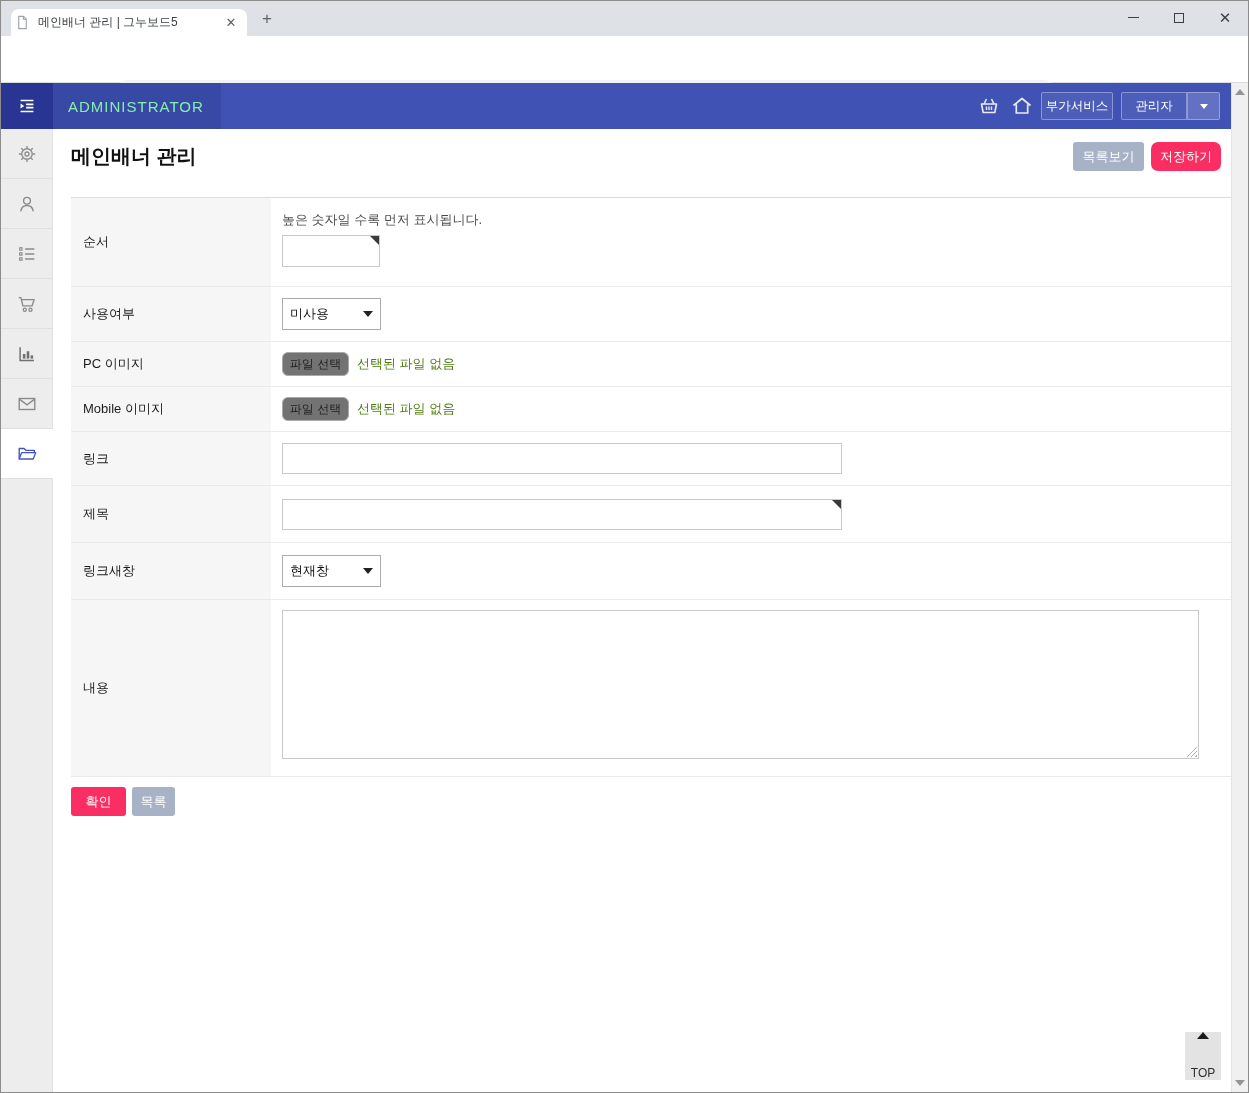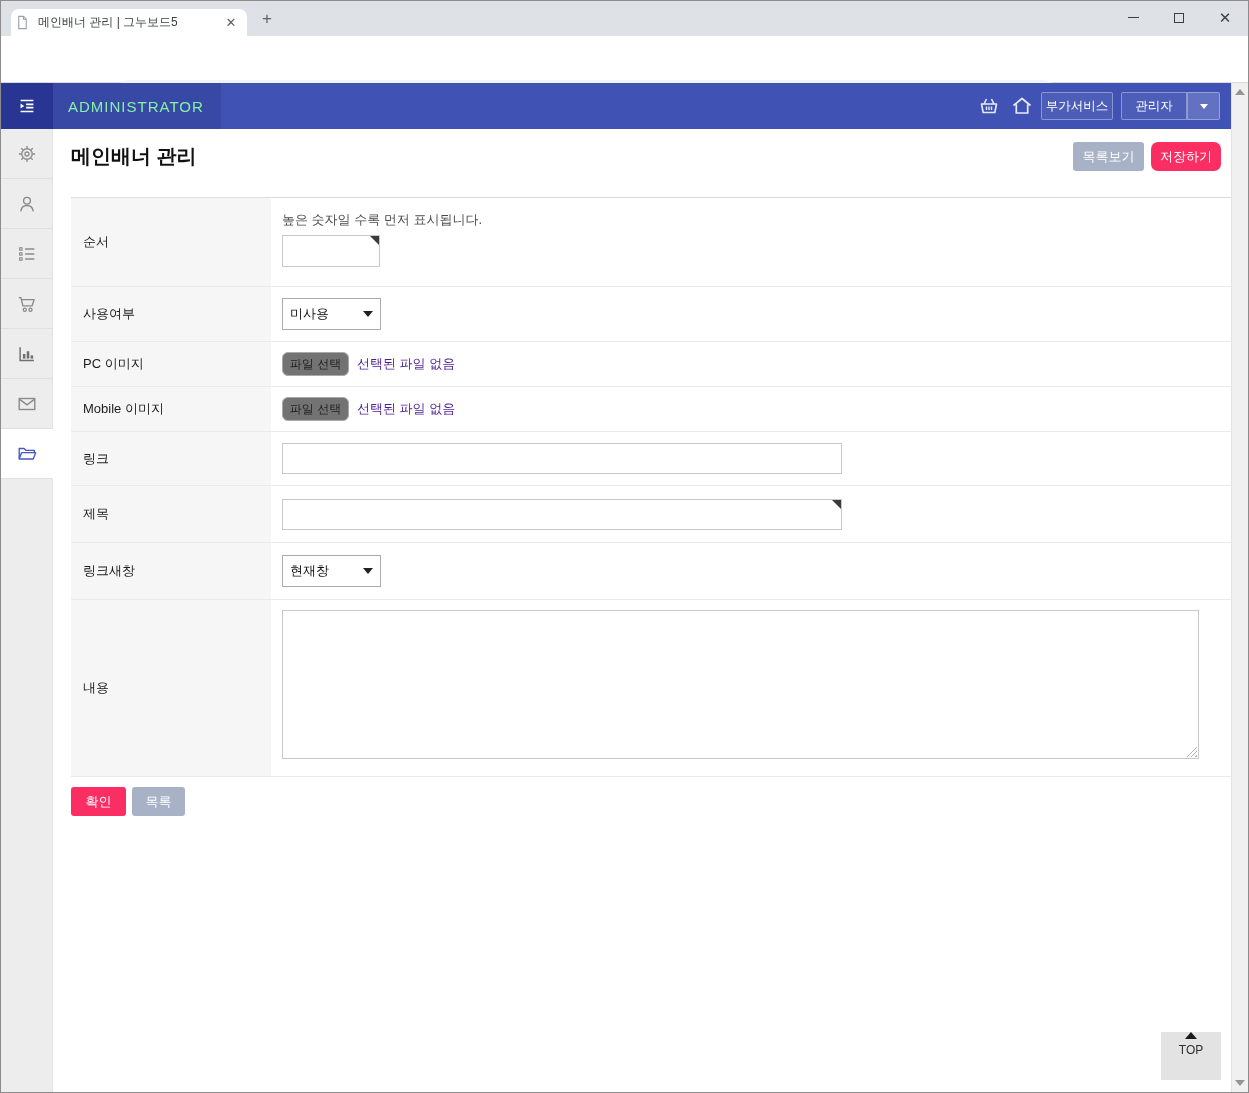--- a/index.html
+++ b/index.html
@@ -63,31 +63,31 @@
   .fcell { flex:1; padding-left:11px; position:relative; }
   .h-order{height:89px;} .h-use{height:55px;} .h-file{height:45px;} .h-title{height:57px;} .h-link{height:54px;} .h-target{height:57px;} .h-content{height:177px;}
   .help { font-size:13px; color:#4a4a4a; padding-top:13px; }
   .inpwrap { position:relative; display:inline-block; }
   .inp { border:1px solid #c9c9c9; background:#fff; height:32px; display:block; }
   .req::after { content:""; position:absolute; top:1px; right:1px; width:0; height:0; border-top:9px solid #3a3a3a; border-left:9px solid transparent; }
   .sel { width:99px; height:32px; border:1px solid #ababab; background:#fff; display:flex; align-items:center; font-size:13px; color:#111; padding:0 7px; justify-content:space-between; }
   .sel .caret { width:0; height:0; border-left:5px solid transparent; border-right:5px solid transparent; border-top:6px solid #222; }
   .fileline { display:flex; align-items:center; }
   .filebtn { width:67px; height:24px; background:#737373; border:1px solid #a9a9a9; border-radius:6px; font-size:12px; color:#222; display:flex; align-items:center; justify-content:center; }
-  .filetxt { font-size:13px; color:#4c1d95; margin-left:8px; }
+  .filetxt { font-size:13px; color:#4d7c0f; margin-left:8px; }
   .txt560 { width:560px; height:31px; }
   .tarea { width:917px; height:149px; border:1px solid #c9c9c9; background:#fff; position:relative; }
   .resize-grip { position:absolute; right:1px; bottom:1px; width:11px; height:11px; background:repeating-linear-gradient(135deg, transparent, transparent 2px, #b3b3b3 2px, #b3b3b3 3px); clip-path:polygon(100% 0, 100% 100%, 0 100%); }
 
   .actions { position:absolute; left:18px; top:658px; display:flex;text-align:center; }
   .ac-btn { height:29px; margin-right:6px; }
 
   .footarea { position:absolute; left:0; top:727px; width:100%; bottom:0; background:#fbfbfb; }
   .copyright { text-align:center; padding-top:22px; font-size:13px; color:#8e8e8e; }
-  .topbtn { position:absolute; right:12px; bottom:12px; width:60px; height:48px; background:#e3e3e3; display:flex; flex-direction:column; align-items:center; justify-content:flex-start; color:#2f2f2f; font-size:12px; }
+  .topbtn { position:absolute; right:12px; bottom:12px; width:36px; height:48px; background:#e3e3e3; display:flex; flex-direction:column; align-items:center; justify-content:space-between; color:#2f2f2f; font-size:12px; }
   .topbtn .up { width:0; height:0; border-left:6px solid transparent; border-right:6px solid transparent; border-bottom:7px solid #1c1c1c; margin-bottom:4px; }
 
   
   .pagescroll { position:absolute; right:0; top:82px; width:17px; bottom:0; background:#f0f0f0; border-left:1px solid #e3e3e3; }
   .sb-arrow { position:absolute; left:50%; transform:translateX(-50%); width:0; height:0; }
   .sb-up { top:6px; border-left:5px solid transparent; border-right:5px solid transparent; border-bottom:6px solid #949494; }
   .sb-dn { bottom:6px; border-left:5px solid transparent; border-right:5px solid transparent; border-top:6px solid #949494; }
 </style>
 </head>
 <body>
@@ -330,21 +330,21 @@
           </div>
         </div>
       </div>
 
     </div>
 
     <div class="actions">
       <div class="btn btn-accent ac-btn" style="width:55px;">
           <span>확인</span>
         </div>
-      <div class="btn btn-muted ac-btn" style="width:53px;">
+      <div class="btn btn-muted ac-btn" style="width:43px;">
           <span>목록</span>
         </div>
     </div>
 
 
     <div class="topbtn">
       <span class="up"></span>
       <span>TOP</span>
     </div>
   </div>

